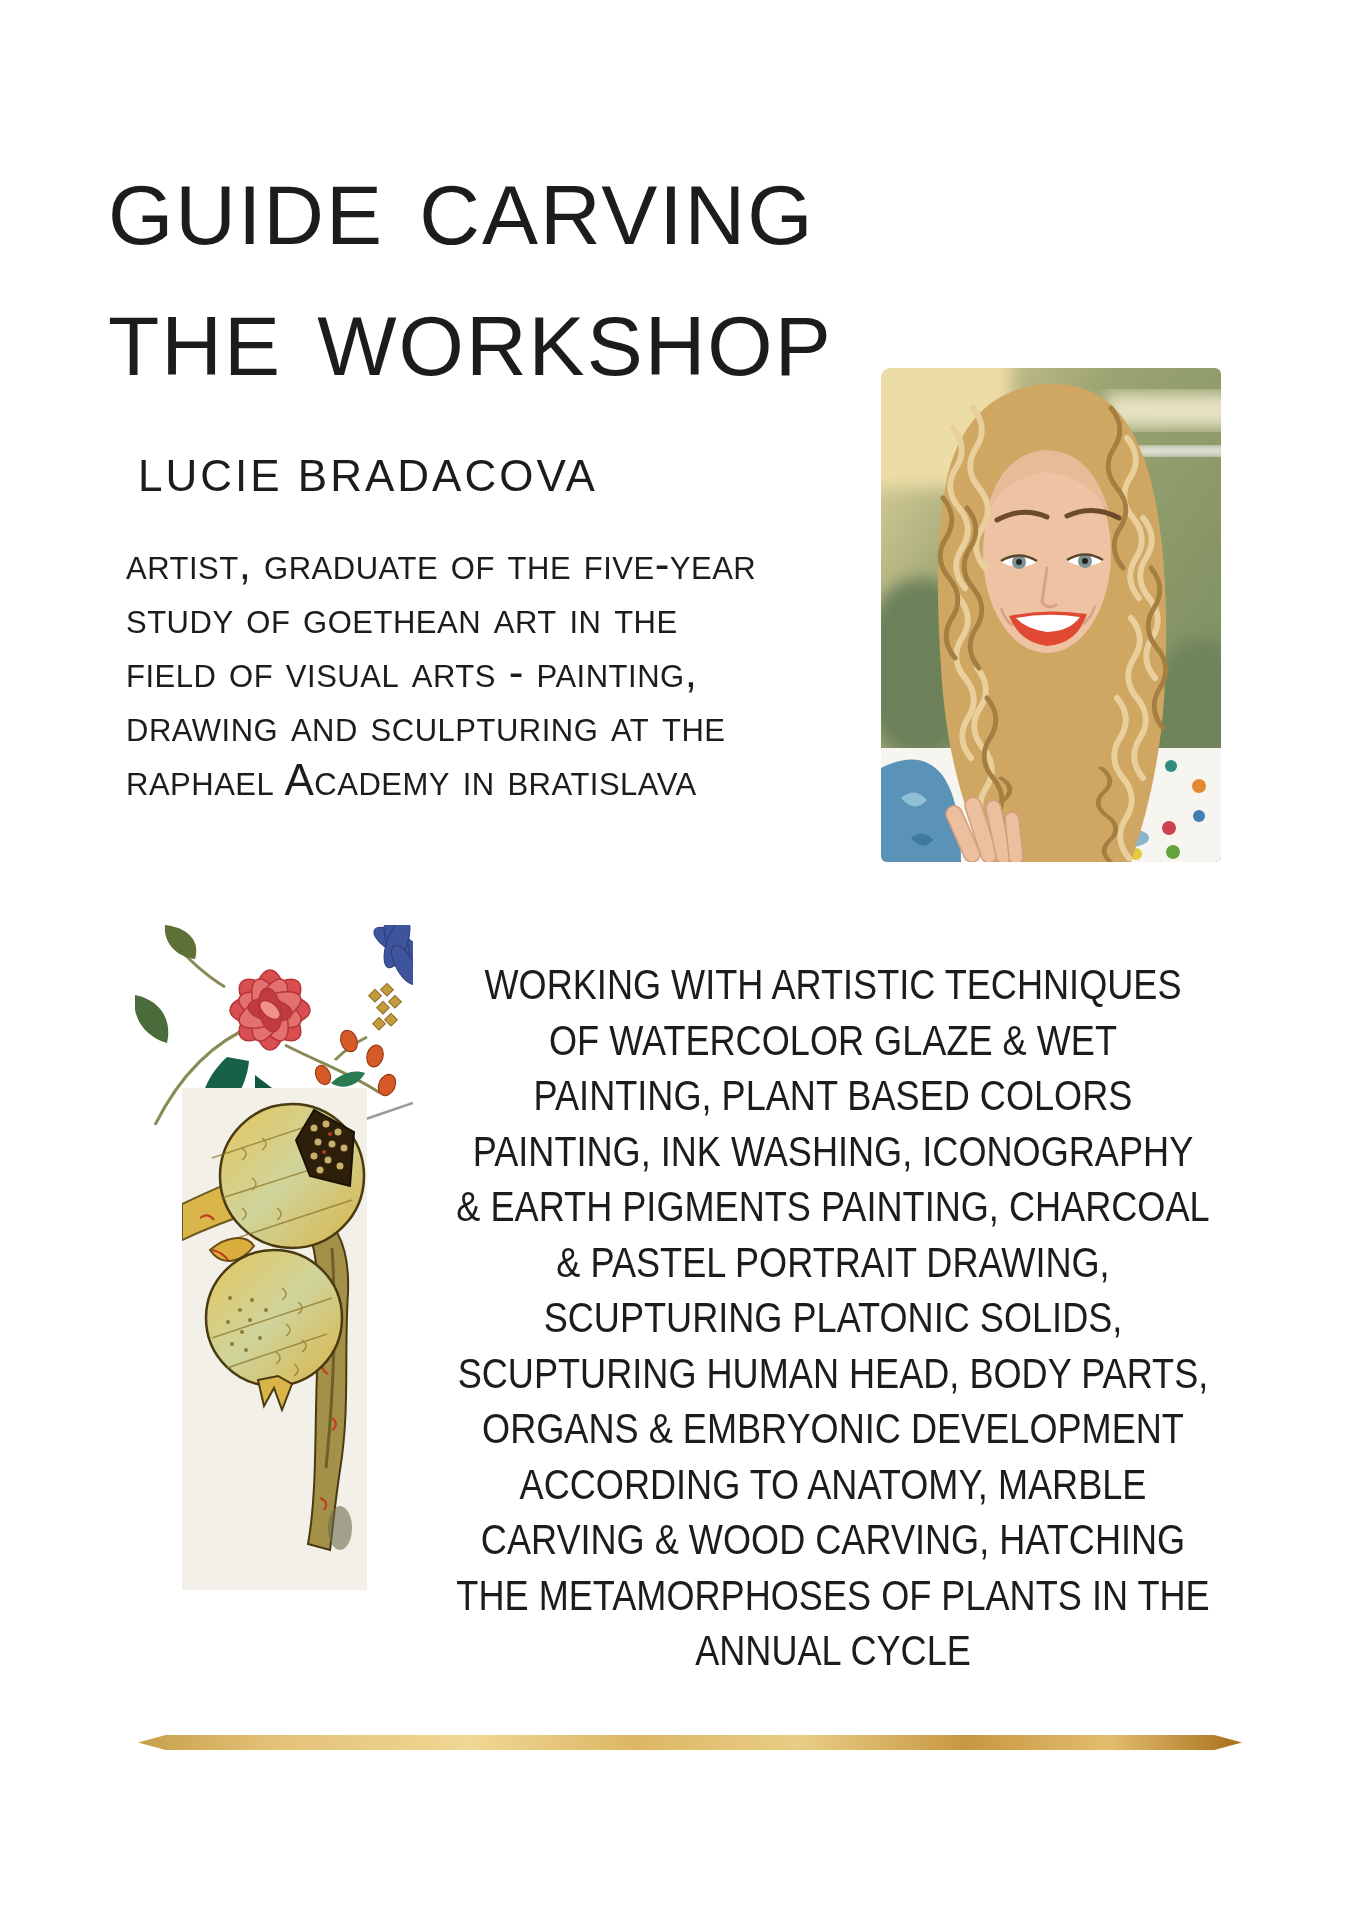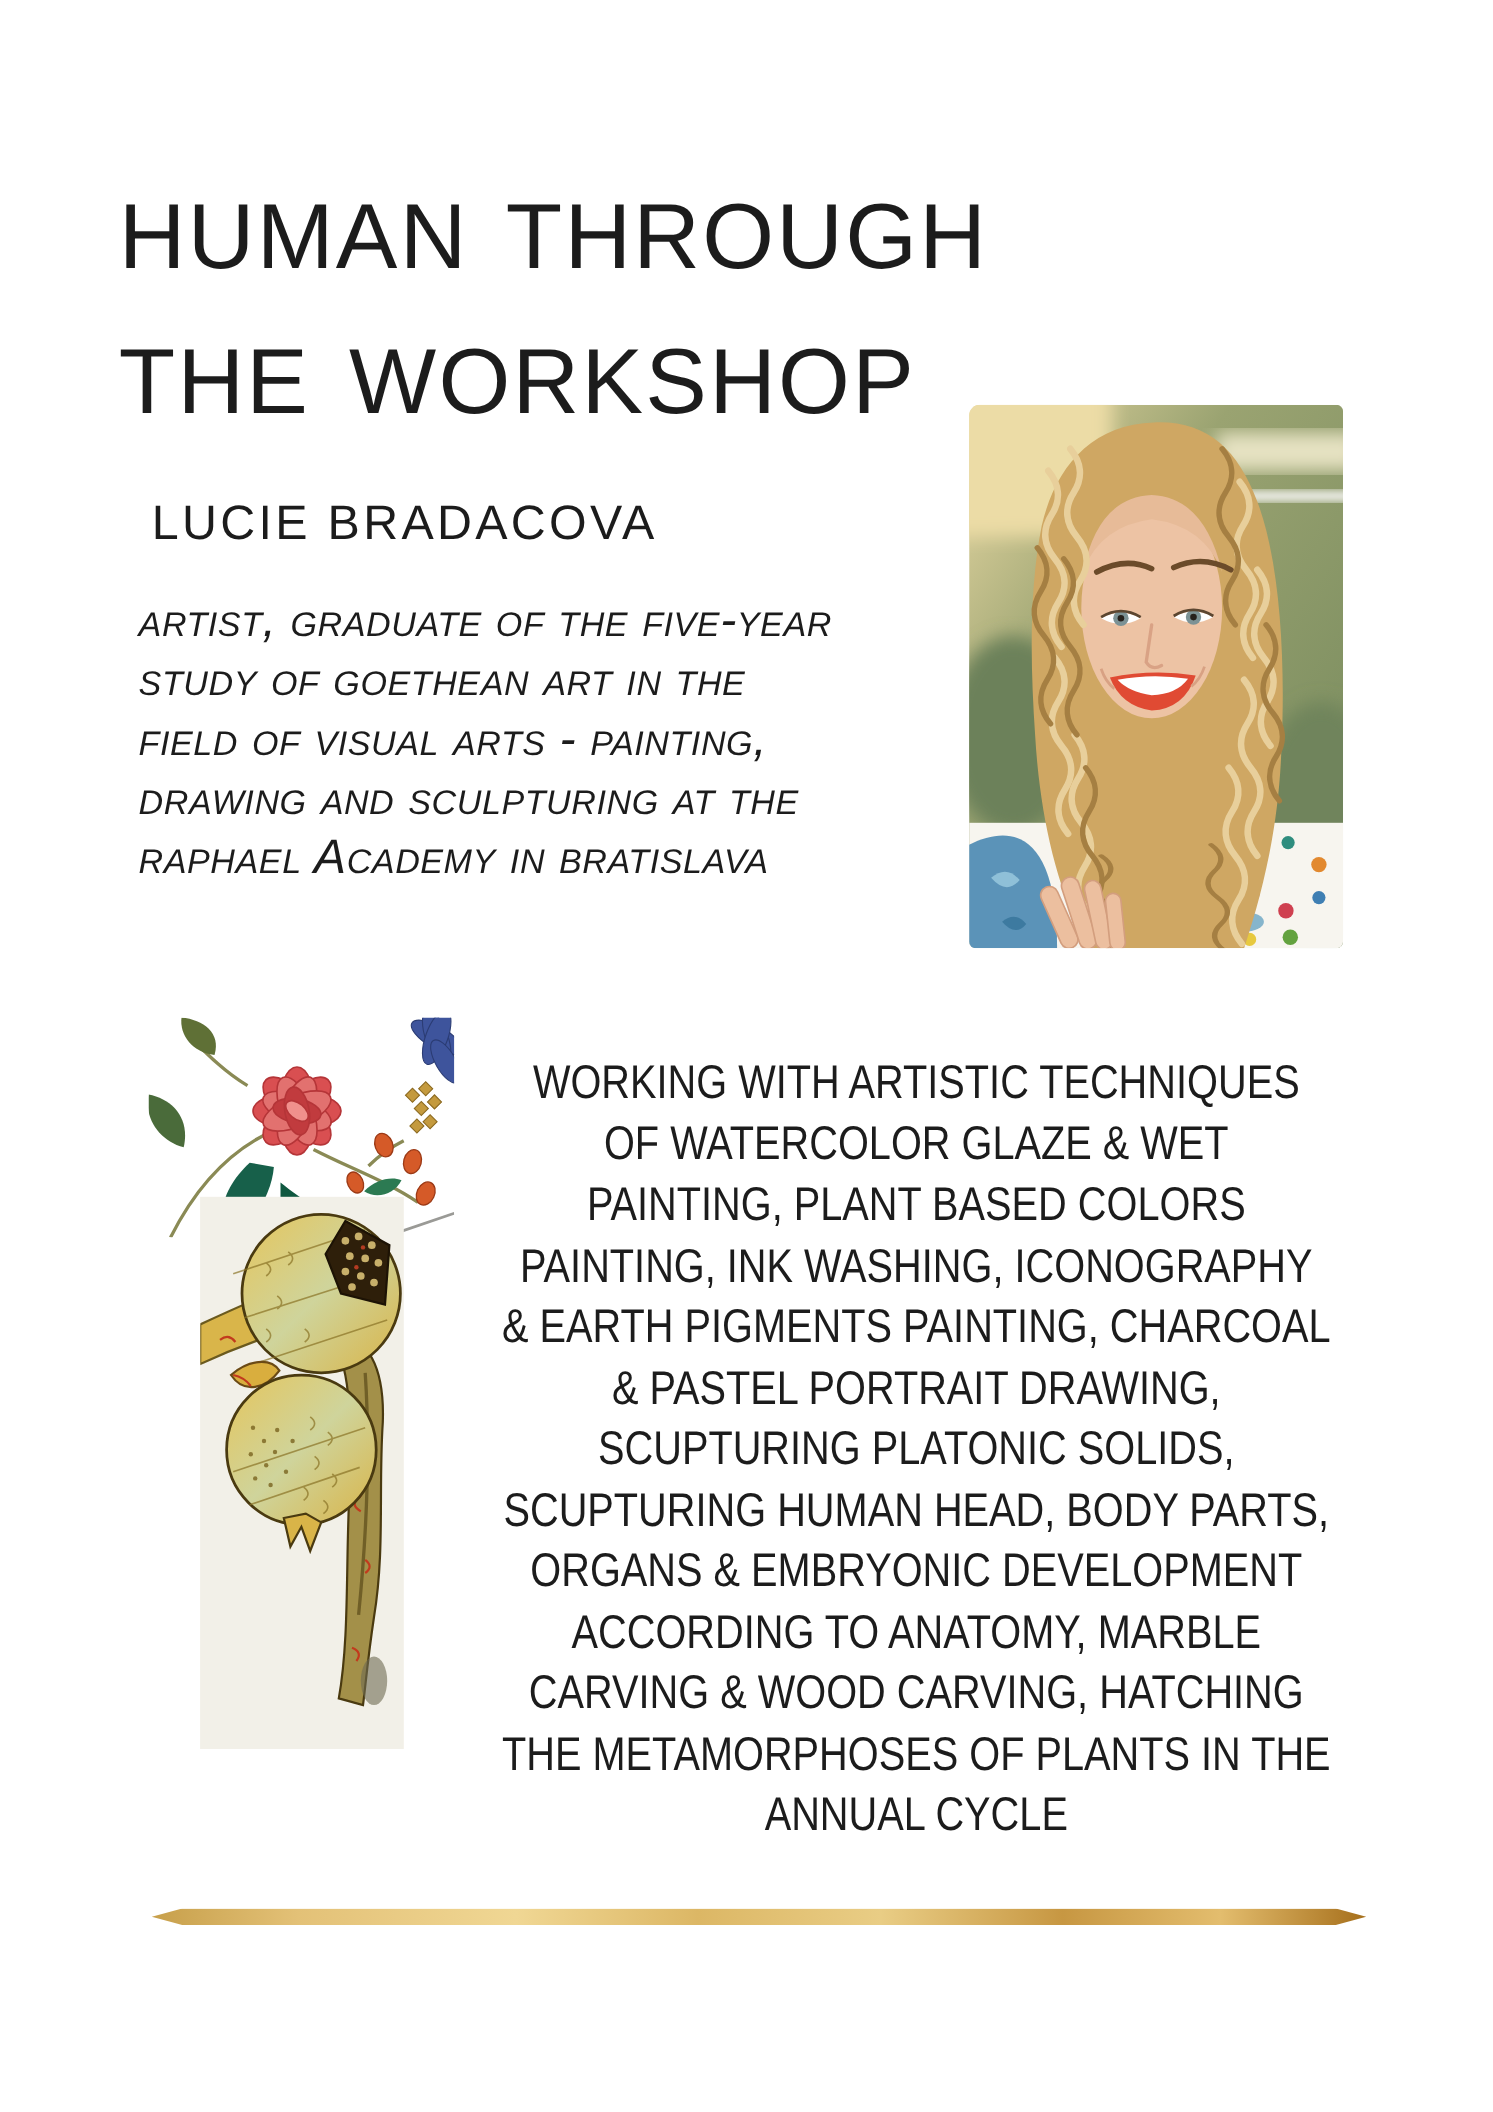--- a/index.html
+++ b/index.html
@@ -19,21 +19,20 @@
     font-weight:400;
   }
   .author-name{
     left:138px;top:451px;width:700px;
     font-size:44px;line-height:50px;letter-spacing:3px;
   }
   .author-bio{
     left:126px;top:537px;width:800px;
     font-size:44px;line-height:54px;letter-spacing:0.5px;
     font-variant:small-caps;
-    font-style:italic;
   }
   .techniques{
     left:253px;top:957px;width:1160px;
     font-size:43px;line-height:55.5px;
     text-align:center;
     transform:scaleX(0.84);transform-origin:50% 0;
   }
   .portrait{
     left:881px;top:368px;width:340px;height:494px;
     border-radius:10px 6px 6px 6px;overflow:hidden;
@@ -56,21 +55,21 @@
       #c79742 75%,
       #e3bd6e 88%,
       var(--gold-dark,#a66f1b) 100%);
     clip-path:polygon(0 50%,2.5% 0,97.5% 0,100% 50%,97.5% 100%,2.5% 100%);
   }
   svg{display:block;}
 </style>
 </head>
 <body>
 
-<div class="abs pre page-title">HUMAN THROUGH
+<div class="abs pre page-title">GUIDE CARVING
 THE WORKSHOP</div>
 
 <div class="abs author-name">LUCIE BRADACOVA</div>
 
 <div class="abs pre author-bio">artist, graduate of the five-year
 study of goethean art in the
 field of visual arts - painting,
 drawing and sculpturing at the
 raphael Academy in bratislava</div>
 

